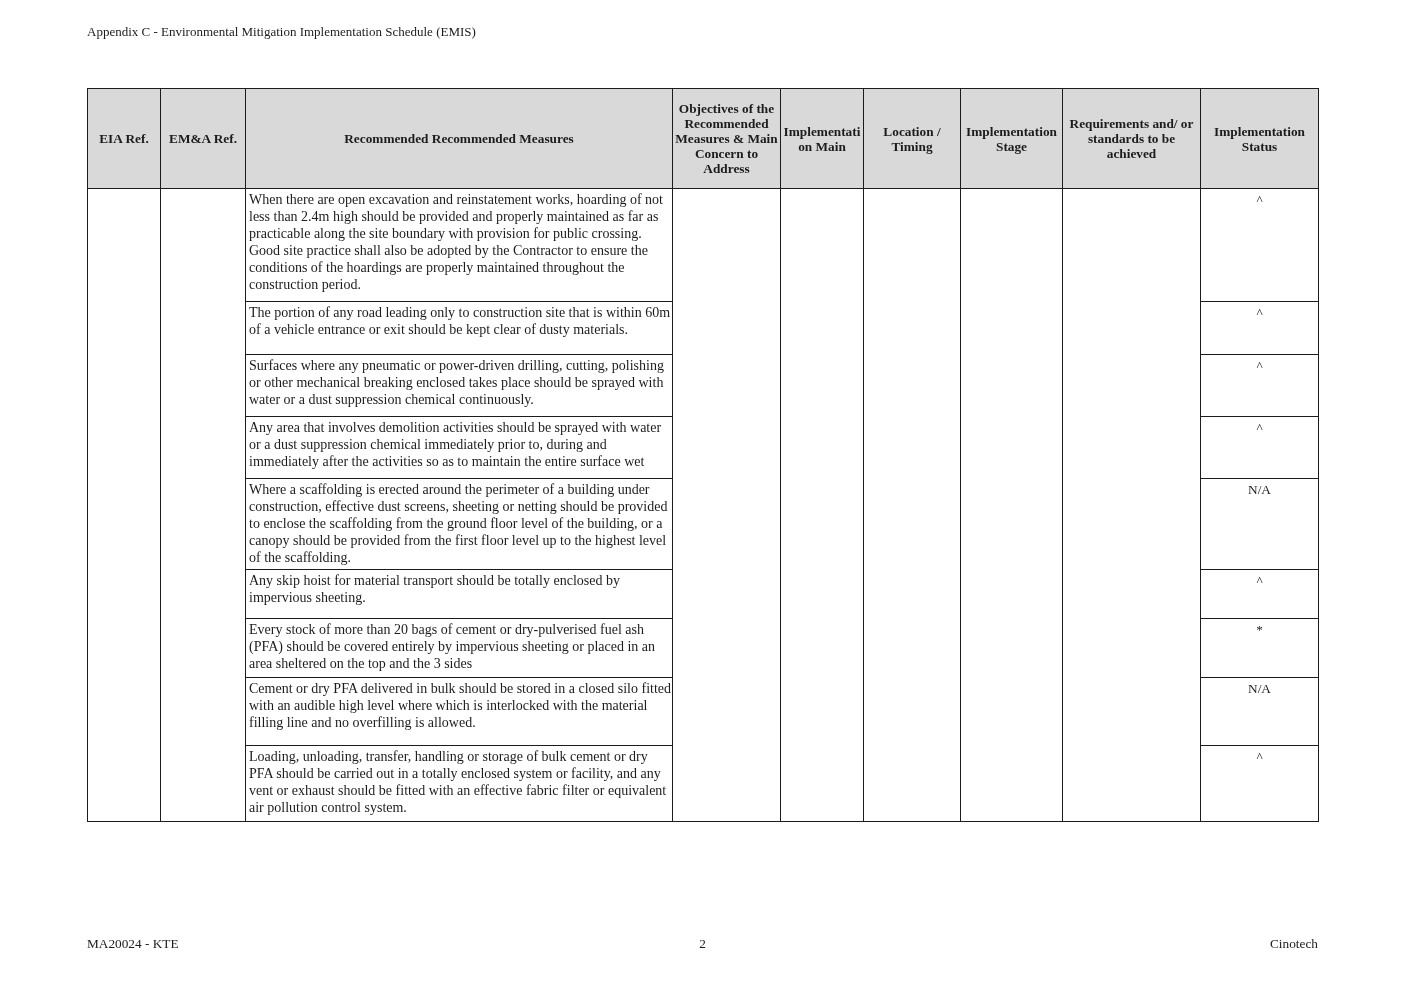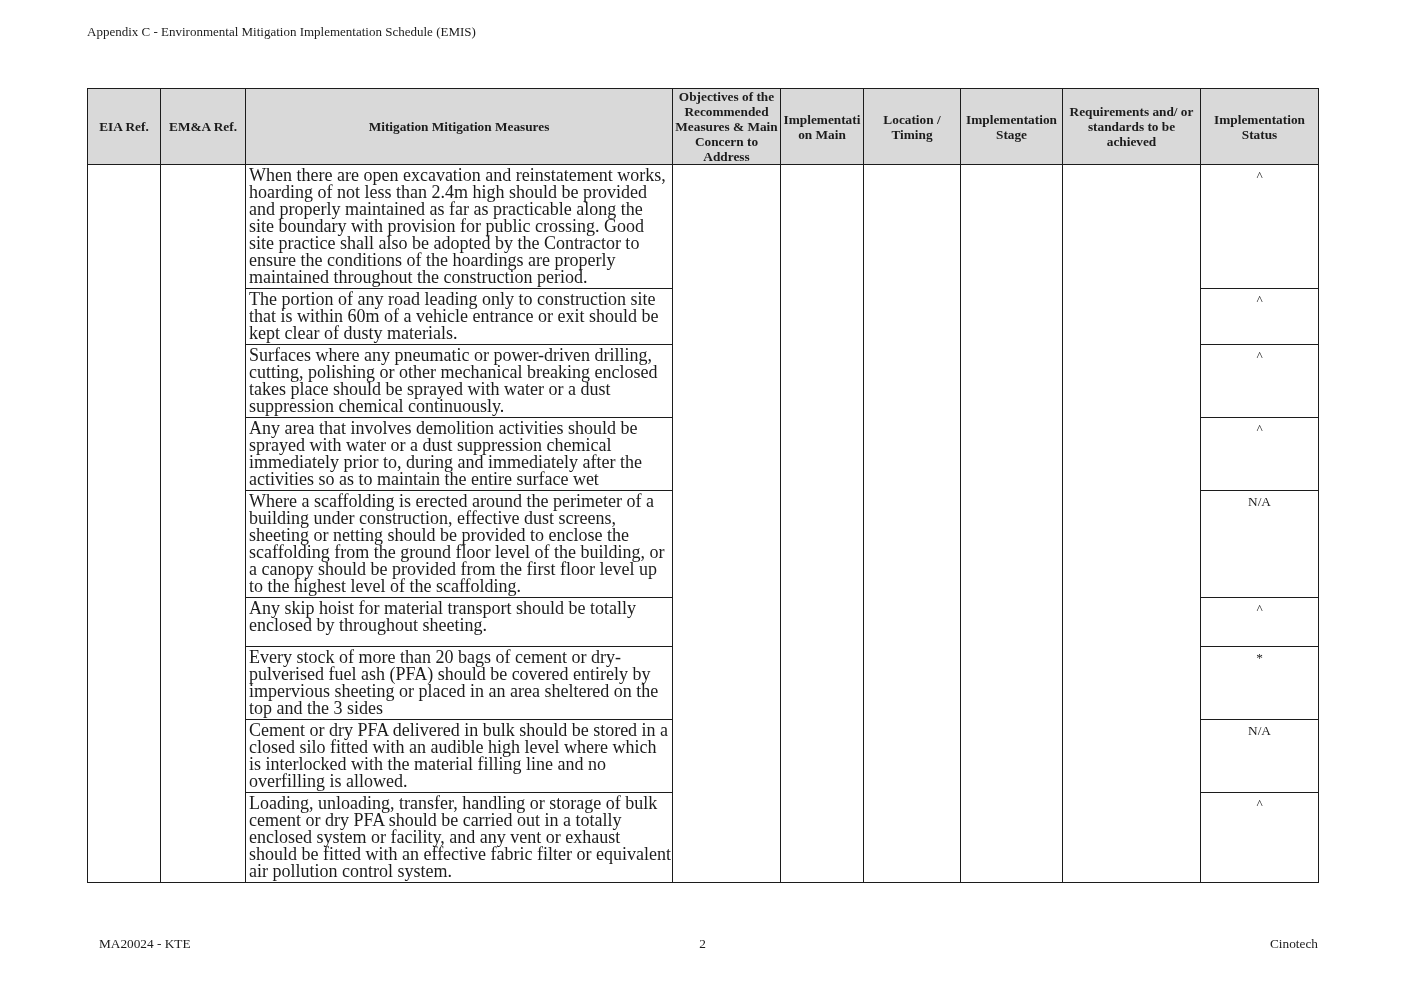--- a/index.html
+++ b/index.html
@@ -29,24 +29,24 @@
   }
   table.emis thead tr { height: 76px; }
   table.emis th {
     background: #d9d9d9;
     font-weight: bold;
     font-size: 13.3px;
     line-height: 15px;
     text-align: center;
     vertical-align: middle;
     white-space: pre-line;
-    padding: 0 2px;
+    padding: 12px 2px;
   }
   td.measure {
-    font-size: 18px;
+    font-size: 14px;
     line-height: 17px;
     text-align: left;
     vertical-align: top;
     padding: 2px 1px 2px 3px;
   }
   td.status {
     font-size: 13.3px;
     line-height: 15px;
     text-align: center;
     vertical-align: top;
@@ -61,21 +61,21 @@
   tr.r6 { height: 49px; }
   tr.r7 { height: 59px; }
   tr.r8 { height: 68px; }
   tr.r9 { height: 76px; }
   .page-footer {
     position: absolute;
     left: 87px; top: 936px;
     width: 1231px;
     font-size: 13.3px;
   }
-  .page-footer .left   { position: absolute; left: 12px; top: 0; }
+  .page-footer .left   { position: absolute; left: 0; top: 0; }
   .page-footer .center { position: absolute; left: 0; right: 0; top: 0; text-align: center; }
   .page-footer .right  { position: absolute; right: 0; top: 0; text-align: center; }
 </style>
 </head>
 <body>
 
 <div class="doc-title">Appendix C - Environmental Mitigation Implementation Schedule (EMIS)</div>
 
 <table class="emis">
   <colgroup>
@@ -86,21 +86,21 @@
       <col style="width:83px">
       <col style="width:97px">
     <col style="width:102px">
       <col style="width:138px">
       <col style="width:118px">
   </colgroup>
   <thead>
     <tr>
       <th>EIA Ref.</th>
       <th>EM&amp;A Ref.</th>
-      <th>Mitigation Mitigation Measures</th>
+      <th>Recommended Recommended Measures</th>
       <th>Objectives of the
 Recommended
 Measures &amp; Main
 Concern to
 Address</th>
       <th>Implementati
 on Main</th>
       <th>Location /
 Timing</th>
       <th>Implementation
@@ -134,21 +134,21 @@
     </tr>
     <tr class="r4">
       <td class="measure">Any area that involves demolition activities should be sprayed with water or a dust suppression chemical immediately prior to, during and immediately after the activities so as to maintain the entire surface wet</td>
       <td class="status">^</td>
     </tr>
     <tr class="r5">
       <td class="measure">Where a scaffolding is erected around the perimeter of a building under construction, effective dust screens, sheeting or netting should be provided to enclose the scaffolding from the ground floor level of the building, or a canopy should be provided from the first floor level up to the highest level of the scaffolding.</td>
       <td class="status">N/A</td>
     </tr>
     <tr class="r6">
-      <td class="measure">Any skip hoist for material transport should be totally enclosed by throughout sheeting.</td>
+      <td class="measure">Any skip hoist for material transport should be totally enclosed by impervious sheeting.</td>
       <td class="status">^</td>
     </tr>
     <tr class="r7">
       <td class="measure">Every stock of more than 20 bags of cement or dry-pulverised fuel ash (PFA) should be covered entirely by impervious sheeting or placed in an area sheltered on the top and the 3 sides</td>
       <td class="status">*</td>
     </tr>
     <tr class="r8">
       <td class="measure">Cement or dry PFA delivered in bulk should be stored in a closed silo fitted with an audible high level where which is interlocked with the material filling line and no overfilling is allowed.</td>
       <td class="status">N/A</td>
     </tr>

